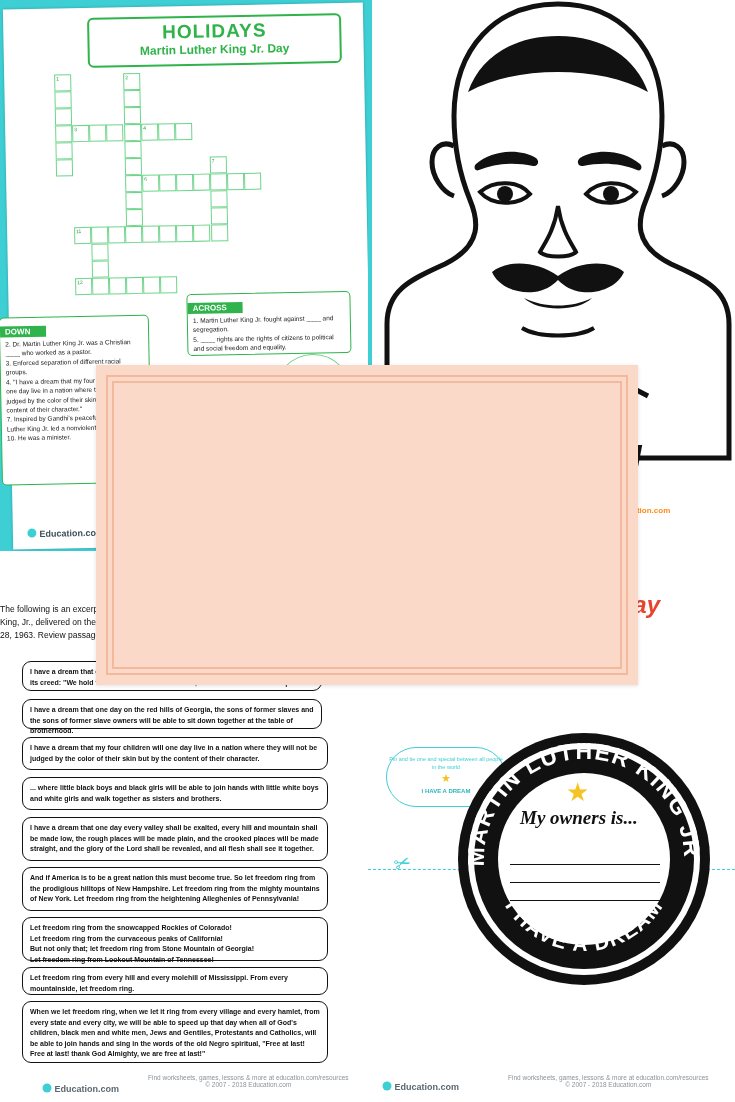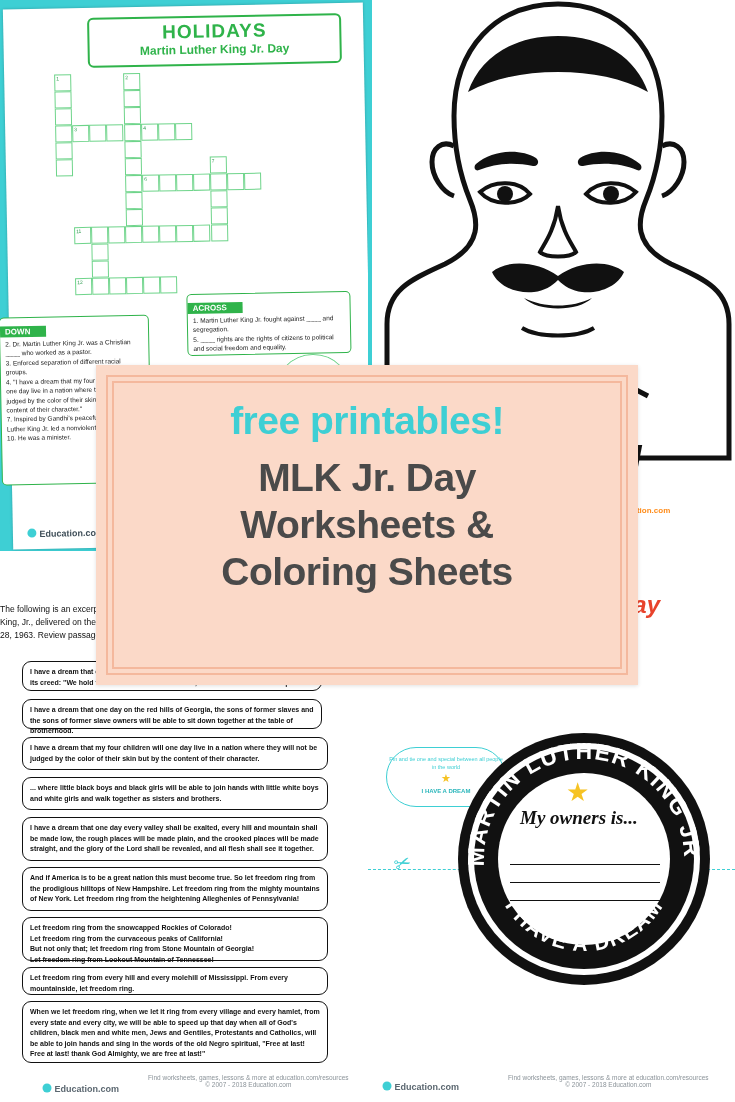--- a/index.html
+++ b/index.html
@@ -575,21 +575,15 @@
       <div class="bg-foot">
         <div>Find worksheets, games, lessons &amp; more at education.com/resources</div>
         <div>© 2007 - 2018 Education.com</div>
       </div>
     </div>
   </div>
 
   <div id="overlay">
     <div class="frame-outer"></div>
     <div class="frame-inner"></div>
-    <div class="ov-content">
-      <div class="ov-kicker">free printables!</div>
-      <div class="ov-title">MLK Jr. Day</div>
-      <div class="ov-title">Worksheets &amp;</div>
-      <div class="ov-title">Coloring Sheets</div>
-    </div>
   </div>
 
 </div>
 
 </body></html>

